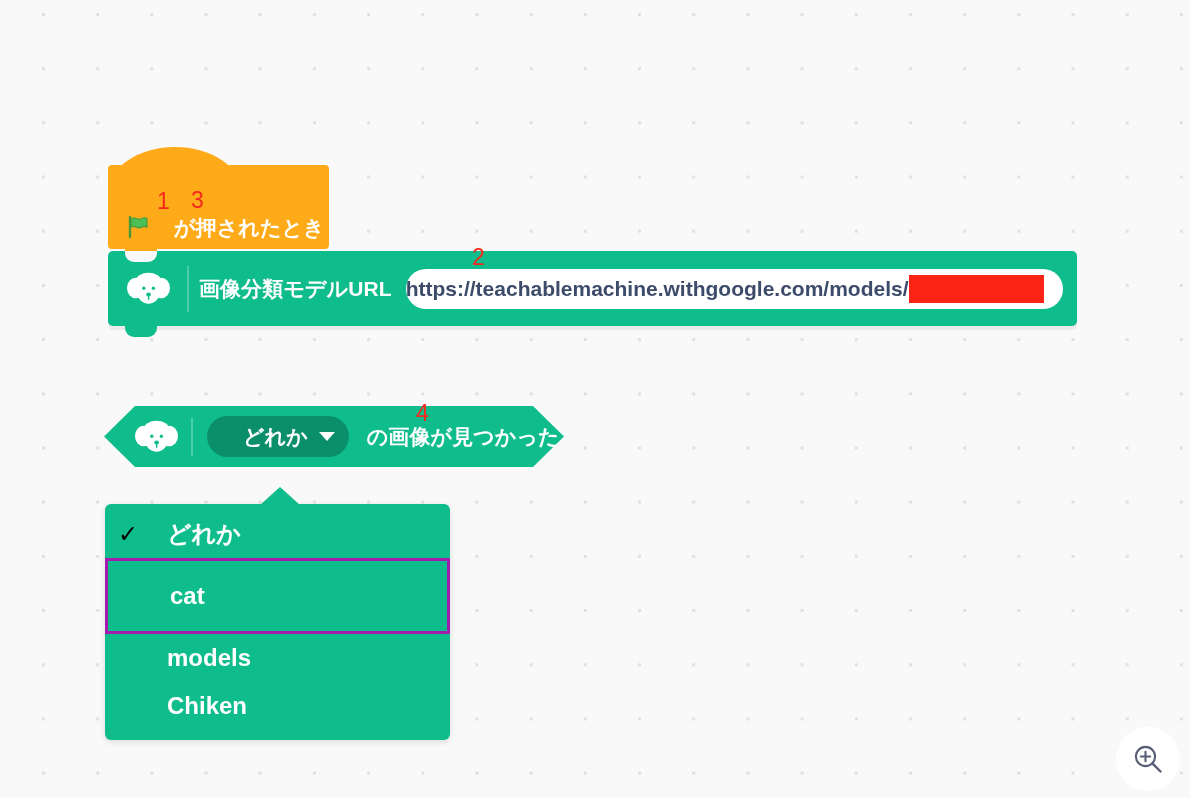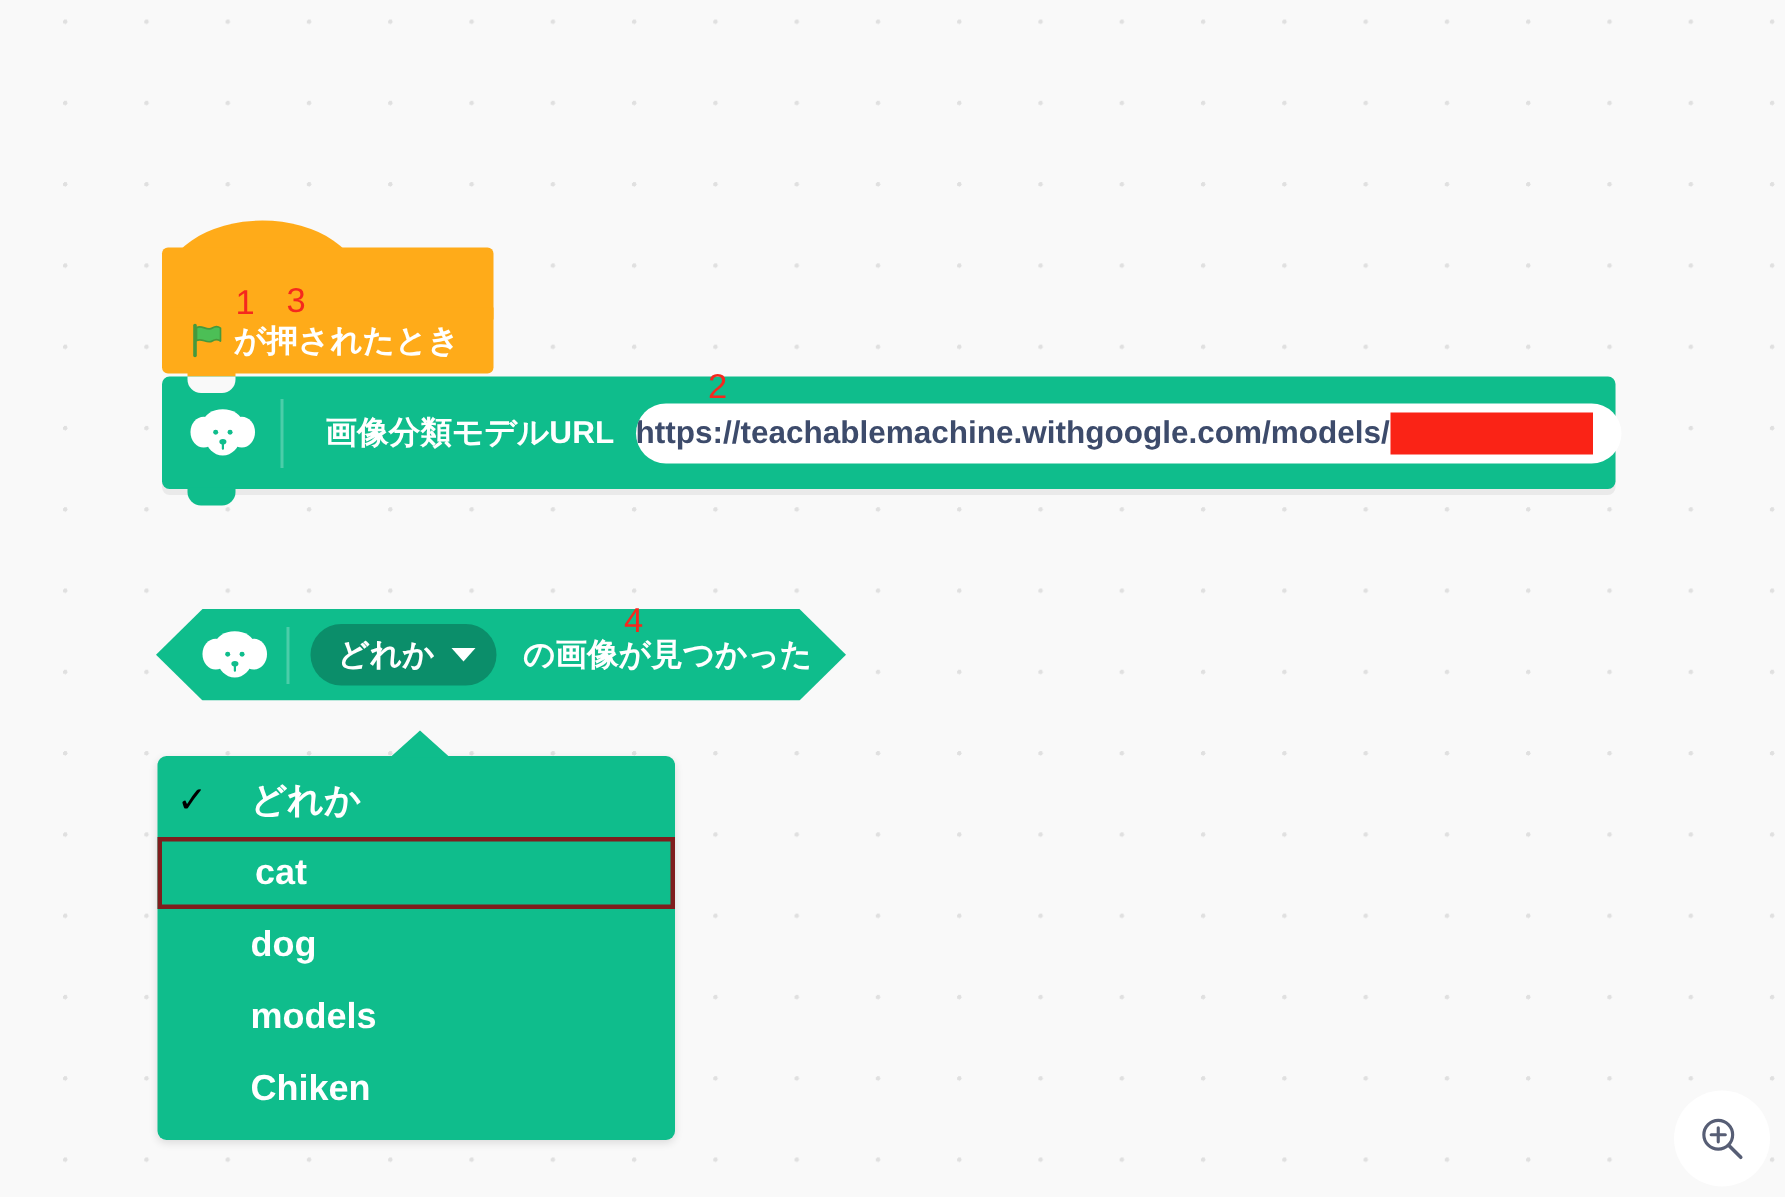--- a/index.html
+++ b/index.html
@@ -27,20 +27,21 @@
   }
 
   
   .blk-text {
     color: #ffffff;
     font-size: 21px;
     font-weight: bold;
     letter-spacing: 0.1px;
     white-space: nowrap;
     line-height: 1;
+    margin-left: 18px;
   }
 
   
   #hat-block {
     position: absolute;
     left: 108px;
     top: 165px;
     width: 221px;
     height: 86px;
   }
@@ -158,21 +159,21 @@
     flex: 0 0 auto;
   }
   .divider {
     width: 2px;
     height: 46px;
     background: rgba(255,255,255,0.25);
     margin-left: 16px;
     flex: 0 0 auto;
   }
   #url-label {
-    margin-left: 28px;
+    margin-left: 10px;
     flex: 0 0 auto;
   }
   #url-input-wrap {
     margin-left: 14px;
     width: 657px;
     height: 40px;
     background: #ffffff;
     border-radius: 20px;
     display: flex;
     align-items: center;
@@ -289,24 +290,24 @@
     flex: 0 0 auto;
   }
   .menu-label {
     color: #ffffff;
     font-size: 24px;
     font-weight: bold;
     line-height: 1;
     white-space: nowrap;
   }
   .menu-item.highlighted {
-    border: 3px solid #7f1d1d;
+    border: 3px solid #a21caf;
     width: 345px;
     margin-left: 0px;
-    height: 48px;
+    height: 76px;
     box-sizing: border-box;
   }
   .menu-item.highlighted .menu-label { margin-left: 62px; }
   .menu-item:not(.highlighted) .menu-label { margin-left: 16px; }
 
   
   .annot {
     position: absolute;
     color: #f5281e;
     font-size: 23px;
@@ -419,24 +420,20 @@
 
     <div class="menu-item">
       <span class="menu-check">✓</span>
       <span class="menu-label">どれか</span>
     </div>
 
     <div class="menu-item highlighted">
       <span class="menu-label">cat</span>
     </div>
 
-    <div class="menu-item">
-      <span class="menu-check"></span>
-      <span class="menu-label">dog</span>
-    </div>
 
     <div class="menu-item">
       <span class="menu-check"></span>
       <span class="menu-label">models</span>
     </div>
 
     <div class="menu-item">
       <span class="menu-check"></span>
       <span class="menu-label">Chiken</span>
     </div>

